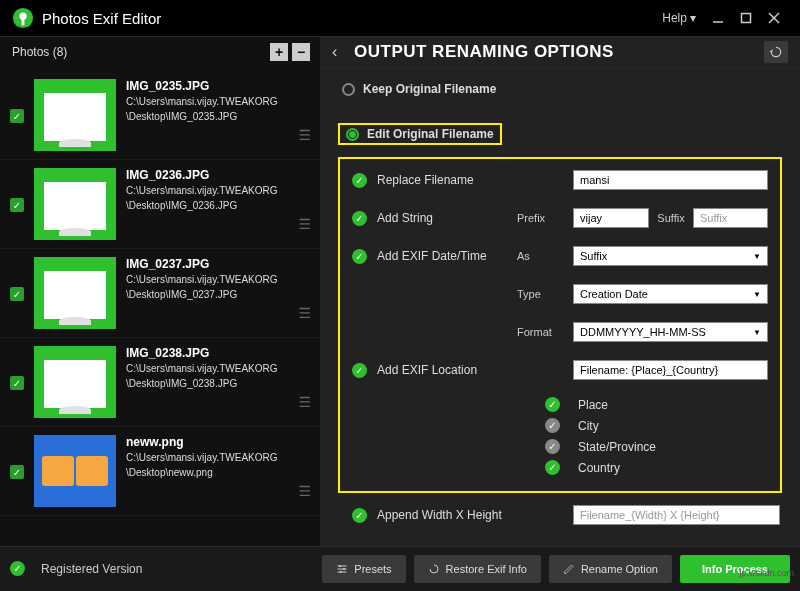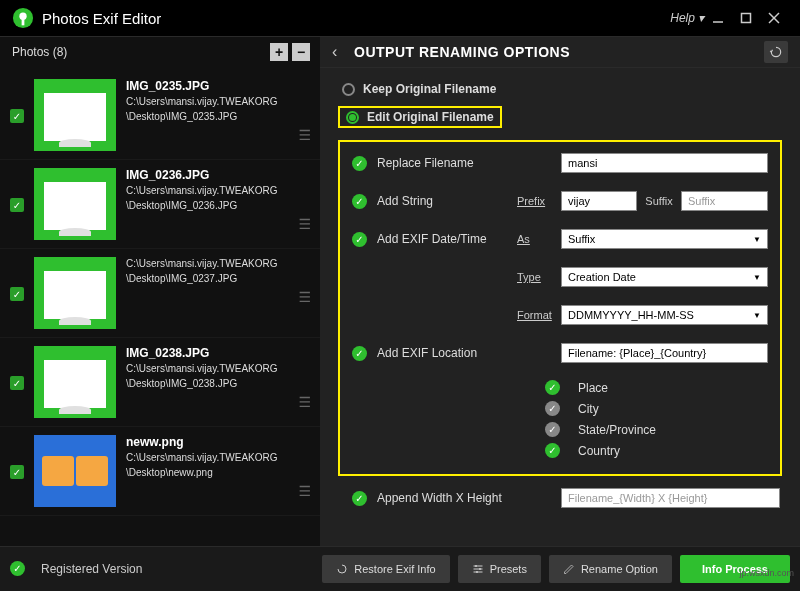--- a/index.html
+++ b/index.html
@@ -2,21 +2,21 @@
 <html><head>
 <meta charset="utf-8">
 <style>
 * { margin: 0; padding: 0; box-sizing: border-box; font-family: "Segoe UI", Arial, sans-serif; }
 body { background: #1a1a1a; width: 800px; height: 591px; overflow: hidden; position: relative; color: #ddd; font-size: 12px; }
 
 
 .titlebar { height: 36px; background: #000000; display: flex; align-items: center; padding: 0 12px; }
 .logo { width: 22px; height: 22px; margin-right: 8px; }
 .title { font-size: 15px; color: #fff; flex: 1; }
-.titlebar .help { font-size: 12px; color: #ccc; margin-right: 0; cursor: pointer; display: flex; align-items: center; gap: 3px; font-style: italic; }
+.titlebar .help { font-size: 12px; color: #ccc; margin-right: 8px; cursor: pointer; display: flex; align-items: center; gap: 3px; }
 .winbtn { width: 28px; height: 28px; display: flex; align-items: center; justify-content: center; color: #ccc; cursor: pointer; }
 .winbtn svg { width: 12px; height: 12px; }
 .sep-line { height: 1px; background: #2a2a2a; }
 
 
 .content { display: flex; height: 509px; }
 .left { width: 320px; background: #111; display: flex; flex-direction: column; }
 .right { flex: 1; background: #222; display: flex; flex-direction: column; }
 
 
@@ -37,41 +37,41 @@
 .thumb.icons { background: #2a6fd8; display: flex; flex-wrap: wrap; align-items: center; justify-content: center; gap: 2px; padding: 4px; }
 .thumb.icons .ic { width: 32px; height: 30px; background: #f5a742; border-radius: 3px; }
 .photo-info { flex: 1; display: flex; flex-direction: column; gap: 2px; position: relative; }
 .photo-name { font-size: 12px; font-weight: bold; color: #fff; }
 .photo-path { font-size: 10px; color: #ddd; line-height: 1.3; }
 .menu-lines { position: absolute; right: 0; bottom: -20px; color: #666; font-size: 14px; cursor: pointer; letter-spacing: -1px; }
 
 
 .right-header { height: 30px; display: flex; align-items: center; padding: 0 12px; color: #fff; }
 .back-chevron { width: 16px; font-size: 16px; cursor: pointer; color: #ccc; }
-.right-header .rh-title { font-size: 14px; font-weight: bold; letter-spacing: 0.5px; flex: 1; margin-left: 6px; }
+.right-header .rh-title { font-size: 17px; font-weight: bold; letter-spacing: 0.5px; flex: 1; margin-left: 6px; }
 .refresh-btn { width: 24px; height: 22px; background: #3a3a3a; display: flex; align-items: center; justify-content: center; border-radius: 2px; cursor: pointer; }
 
 
 .right-body { flex: 1; overflow-y: auto; padding: 12px 18px 8px 18px; position: relative; }
 .right-body::-webkit-scrollbar { width: 8px; }
 .right-body::-webkit-scrollbar-thumb { background: #555; }
-.radio-row { display: flex; align-items: center; gap: 8px; margin-bottom: 8px; padding: 2px 4px; }
+.radio-row { display: flex; align-items: center; gap: 8px; margin-bottom: 25px; padding: 2px 4px; }
 .radio { width: 13px; height: 13px; border: 2px solid #888; border-radius: 50%; display: flex; align-items: center; justify-content: center; }
 .radio.active { border-color: #2fbf2f; }
 .radio.active::after { content: ""; width: 7px; height: 7px; background: #2fbf2f; border-radius: 50%; }
 .radio-label { font-size: 12px; font-weight: bold; }
 .highlight-yellow { border: 2px solid #fff000; padding: 2px 6px; display: inline-flex; }
 
 .options-box { border: 2px solid #fff000; padding: 10px 12px 10px 12px; margin-top: 6px; }
 .opt-row { display: flex; align-items: center; margin-bottom: 16px; min-height: 22px; }
 .opt-row:last-child { margin-bottom: 4px; }
 .check-circle { width: 15px; height: 15px; border-radius: 50%; background: #2fbf2f; display: flex; align-items: center; justify-content: center; color: #fff; font-size: 10px; margin-right: 10px; flex-shrink: 0; }
 .check-circle.gray { background: #888; }
 .opt-label { width: 140px; font-size: 12px; flex-shrink: 0; }
-.opt-sub { width: 44px; font-size: 11px; color: #ccc; flex-shrink: 0; text-decoration: underline; }
+.opt-sub { width: 56px; font-size: 11px; color: #ccc; flex-shrink: 0; }
 .opt-input { flex: 1; }
 .txt-input { height: 20px; background: #fff; color: #000; border: 1px solid #888; padding: 0 6px; font-size: 11px; width: 100%; }
 .txt-input::placeholder { color: #999; }
 .sel { height: 20px; background: #fff; color: #000; border: 1px solid #888; padding: 0 6px; font-size: 11px; width: 100%; display: flex; align-items: center; justify-content: space-between; cursor: pointer; }
 .sel .arrow { font-size: 8px; }
 .indent-row { display: flex; align-items: center; margin-bottom: 16px; min-height: 22px; justify-content: flex-end; }
 .indent-row .spacer { width: 165px; flex-shrink: 0; }
 .loc-sub { display: flex; align-items: center; gap: 8px; margin-bottom: 6px; }
 .loc-list { margin-left: 165px; padding-left: 28px; }
 
@@ -151,20 +151,21 @@
             <div class="photo-path">\Desktop\IMG_0236.JPG</div>
             <div class="menu-lines">☰</div>
           </div>
         </div>
         <div class="photo-item">
           <div class="chk">✓</div>
           <div class="thumb">
             <div class="thumb-inner"></div>
           </div>
           <div class="photo-info">
+            <div class="photo-name">IMG_0237.JPG</div>
             <div class="photo-path">C:\Users\mansi.vijay.TWEAKORG</div>
             <div class="photo-path">\Desktop\IMG_0237.JPG</div>
             <div class="menu-lines">☰</div>
           </div>
         </div>
         <div class="photo-item">
           <div class="chk">✓</div>
           <div class="thumb">
             <div class="thumb-inner"></div>
           </div>
@@ -301,37 +302,37 @@
   </div>
 </div>
 
 <div class="footer">
   <div class="reg">
     <div class="check-circle">✓</div>
     <span>Registered Version</span>
   </div>
   <div class="fbtn">
     <svg viewBox="0 0 24 24">
-        <path d="M12 4 A8 8 0 1 1 4 12" stroke="#ccc" stroke-width="2" fill="none"></path>
-      </svg>
-    <span>Restore Exif Info</span>
-  </div>
-  <div class="fbtn">
-    <svg viewBox="0 0 24 24">
         <line x1="3" y1="6" x2="21" y2="6" stroke="#ccc" stroke-width="2"></line>
         <line x1="3" y1="12" x2="21" y2="12" stroke="#ccc" stroke-width="2"></line>
         <line x1="3" y1="18" x2="21" y2="18" stroke="#ccc" stroke-width="2"></line>
         <circle cx="8" cy="6" r="2" fill="#ccc"></circle>
         <circle cx="16" cy="12" r="2" fill="#ccc"></circle>
         <circle cx="10" cy="18" r="2" fill="#ccc"></circle>
       </svg>
     <span>Presets</span>
   </div>
   <div class="fbtn">
     <svg viewBox="0 0 24 24">
+        <path d="M12 4 A8 8 0 1 1 4 12" stroke="#ccc" stroke-width="2" fill="none"></path>
+      </svg>
+    <span>Restore Exif Info</span>
+  </div>
+  <div class="fbtn">
+    <svg viewBox="0 0 24 24">
         <path d="M3 21 L6 21 L20 7 L17 4 L3 18 Z" stroke="#ccc" stroke-width="1.5" fill="none"></path>
       </svg>
     <span>Rename Option</span>
   </div>
   <div class="fbtn primary">
     <span>Info Process</span>
   </div>
 </div>
 <div class="watermark">jp.wsxdn.com</div>
 

